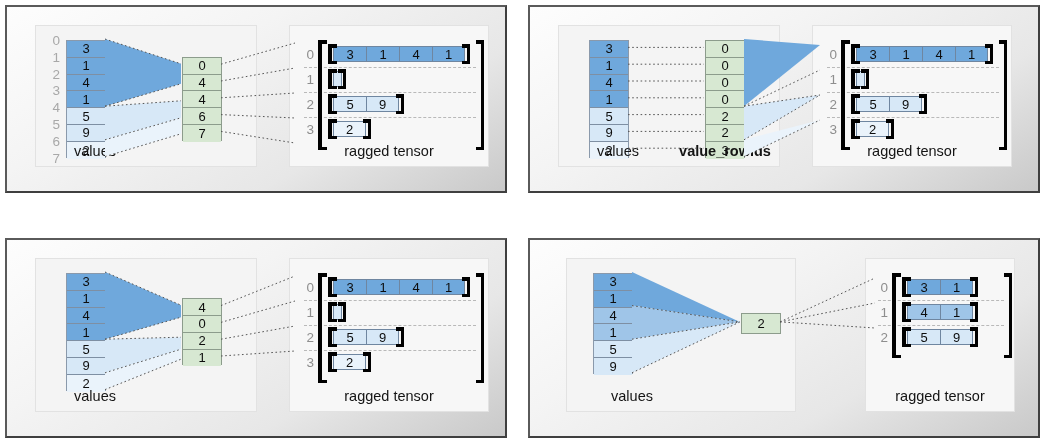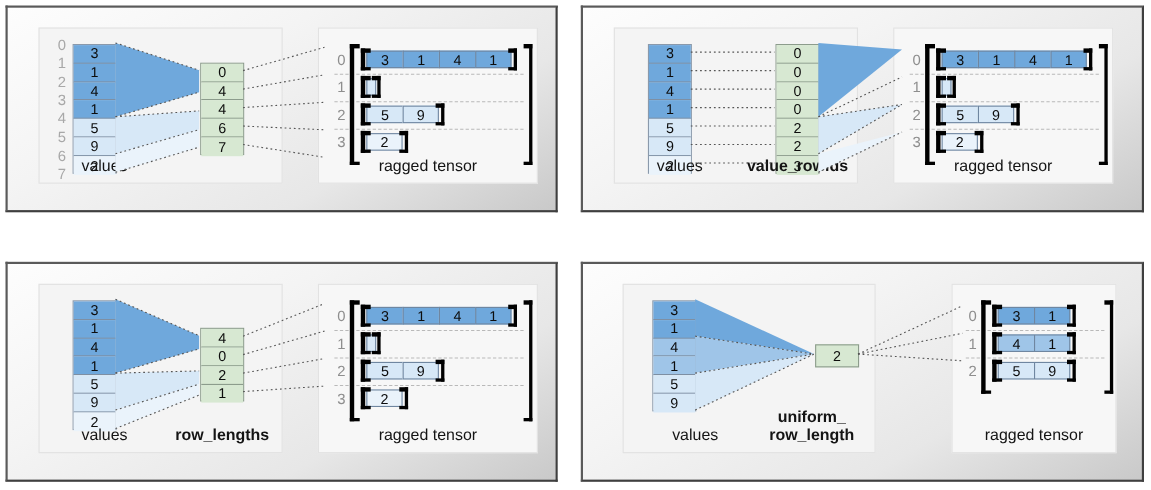--- a/index.html
+++ b/index.html
@@ -357,21 +357,20 @@
           <div class="cellrow" style="height: 16.8px; background: rgb(215, 232, 247);">9</div>
           <div class="cellrow" style="height: 16.8px; background: rgb(234, 243, 251);">2</div>
         </div>
         <div class="gstack" style="left: 146px; top: 39.2px; width: 40px; height: 67.2px;">
           <div class="gcell" style="height: 16.8px;">4</div>
           <div class="gcell" style="height: 16.8px;">0</div>
           <div class="gcell" style="height: 16.8px;">2</div>
           <div class="gcell" style="height: 16.8px;">1</div>
         </div>
         <div class="card-label" style="top: 130px; left: 0px; width: 118px;">values</div>
-        <div class="card-label bold" style="top: 130px; left: 96px; width: 140px;">row_lengths</div>
       </div>
       <div class="card lite" style="left: 282px; top: 18px; width: 200px; height: 154px;">
         <div class="hr-dash" style="left: 14px; top: 41px; width: 172px;"></div>
         <div class="hr-dash" style="left: 14px; top: 66px; width: 172px;"></div>
         <div class="hr-dash" style="left: 14px; top: 91px; width: 172px;"></div>
         <div class="brk" style="left: 28px; top: 14px; width: 166px; height: 110px;">
           <i style="left: 0px; top: 0px; width: 3.5px; height: 110px;"></i>
           <i style="left: 0px; top: 0px; width: 8.5px; height: 3.5px;"></i>
           <i style="left: 0px; top: 106.5px; width: 8.5px; height: 3.5px;"></i>
           <i style="left: 162.5px; top: 0px; width: 3.5px; height: 110px;"></i>
@@ -452,22 +451,20 @@
         <div class="stack" style="left: 26px; top: 14px; width: 40px; height: 100.8px;">
           <div class="cellrow" style="height: 16.8px; background: rgb(111, 168, 220);">3</div>
           <div class="cellrow" style="height: 16.8px; background: rgb(111, 168, 220);">1</div>
           <div class="cellrow" style="height: 16.8px; background: rgb(159, 197, 232);">4</div>
           <div class="cellrow" style="height: 16.8px; background: rgb(159, 197, 232);">1</div>
           <div class="cellrow" style="height: 16.8px; background: rgb(215, 232, 247);">5</div>
           <div class="cellrow" style="height: 16.8px; background: rgb(215, 232, 247);">9</div>
         </div>
         <div class="gbox" style="left: 174px; top: 53.9px; width: 40px; height: 21px;">2</div>
         <div class="card-label" style="top: 130px; left: 0px; width: 130px;">values</div>
-        <div class="card-label bold" style="top: 114px; left: 112px; width: 118px;">uniform_
-row_length</div>
       </div>
       <div class="card lite" style="left: 335px; top: 18px; width: 150px; height: 154px;">
         <div class="hr-dash" style="left: 12px; top: 41px; width: 126px;"></div>
         <div class="hr-dash" style="left: 12px; top: 66px; width: 126px;"></div>
         <div class="brk" style="left: 26px; top: 14px; width: 120px; height: 85px;">
           <i style="left: 0px; top: 0px; width: 3.5px; height: 85px;"></i>
           <i style="left: 0px; top: 0px; width: 8.5px; height: 3.5px;"></i>
           <i style="left: 0px; top: 81.5px; width: 8.5px; height: 3.5px;"></i>
           <i style="left: 116.5px; top: 0px; width: 3.5px; height: 85px;"></i>
           <i style="left: 111.5px; top: 0px; width: 8.5px; height: 3.5px;"></i>

